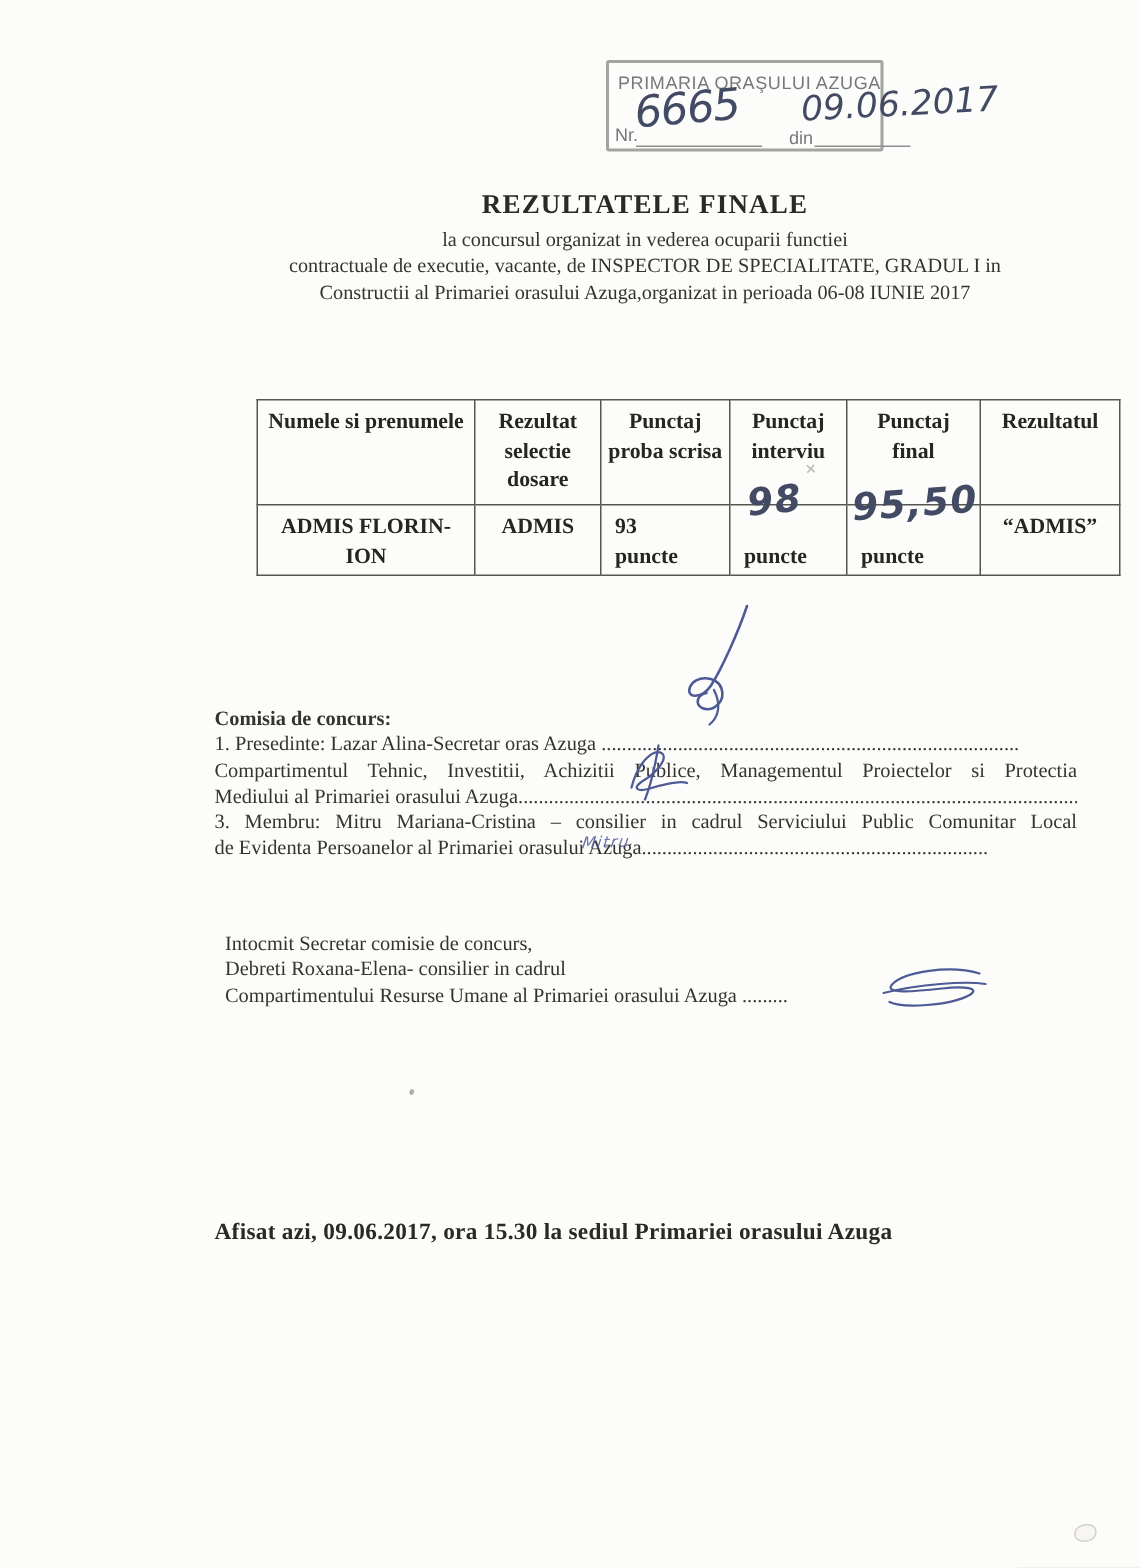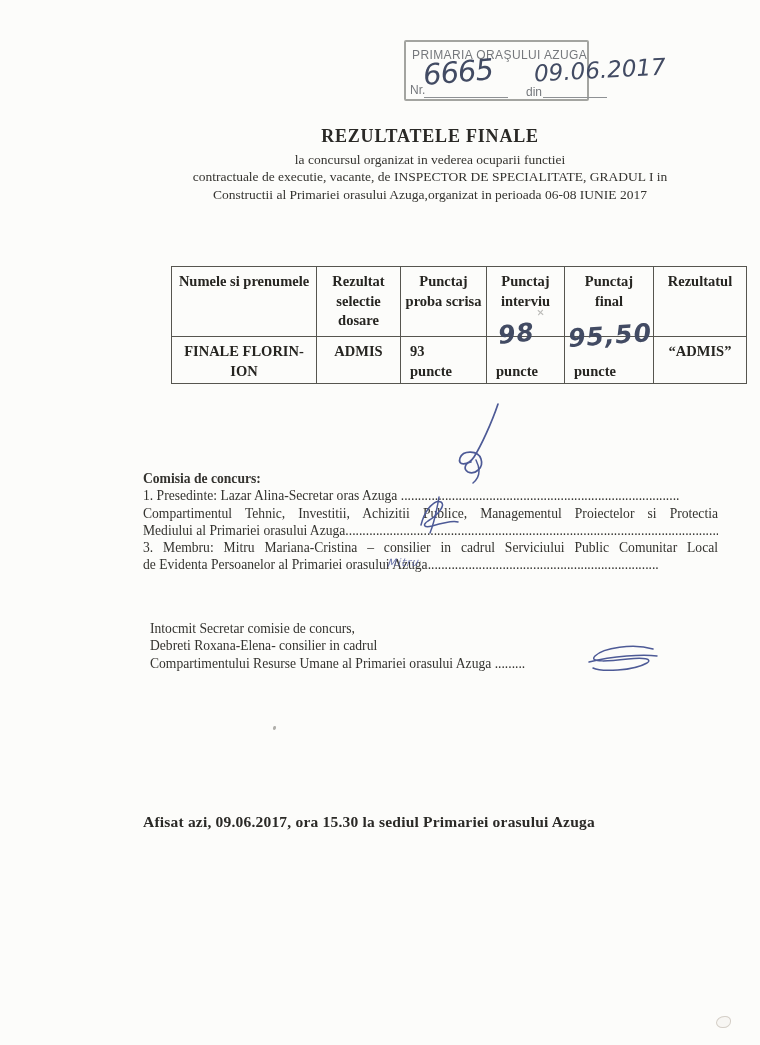--- a/index.html
+++ b/index.html
@@ -119,21 +119,21 @@
     <tbody>
         <tr class="hdr">
       <td>Numele si prenumele</td>
       <td>Rezultat selectie dosare</td>
       <td>Punctaj proba scrisa</td>
       <td>Punctaj interviu</td>
       <td>Punctaj final</td>
       <td>Rezultatul</td>
     </tr>
     <tr class="row">
-      <td class="c-center">FINALE FLORIN-ION</td>
+      <td class="c-center">ADMIS FLORIN-ION</td>
       <td class="c-center">ADMIS</td>
       <td class="c-left">
         <div>93</div>
         <div>puncte</div>
       </td>
       <td class="c-left">
         <span class="hand hand-score hand-interviu">98</span>
         <div class="unit-gap">puncte</div>
       </td>
       <td class="c-left">

